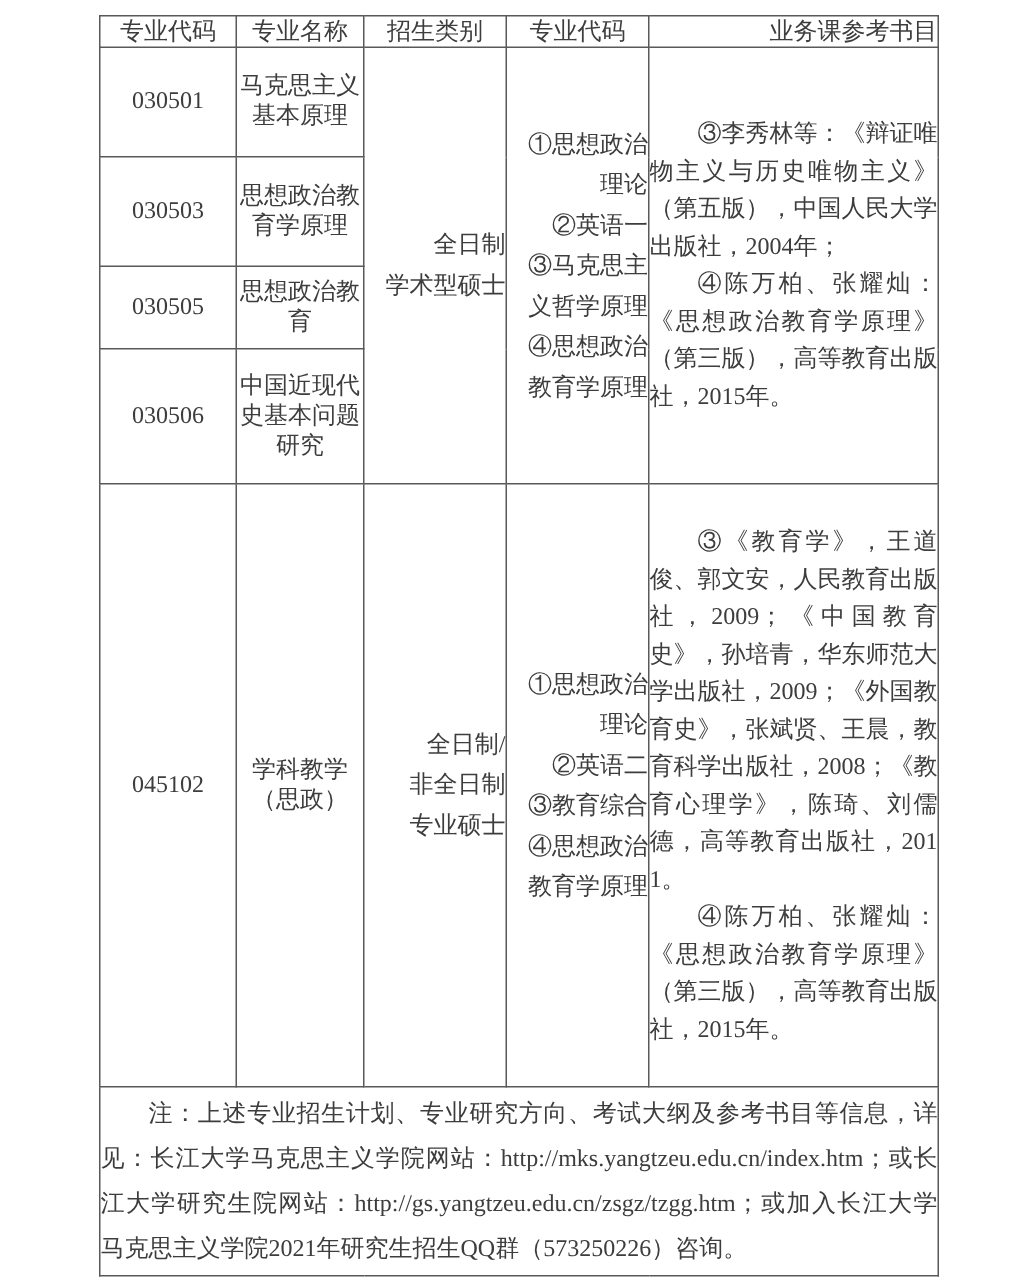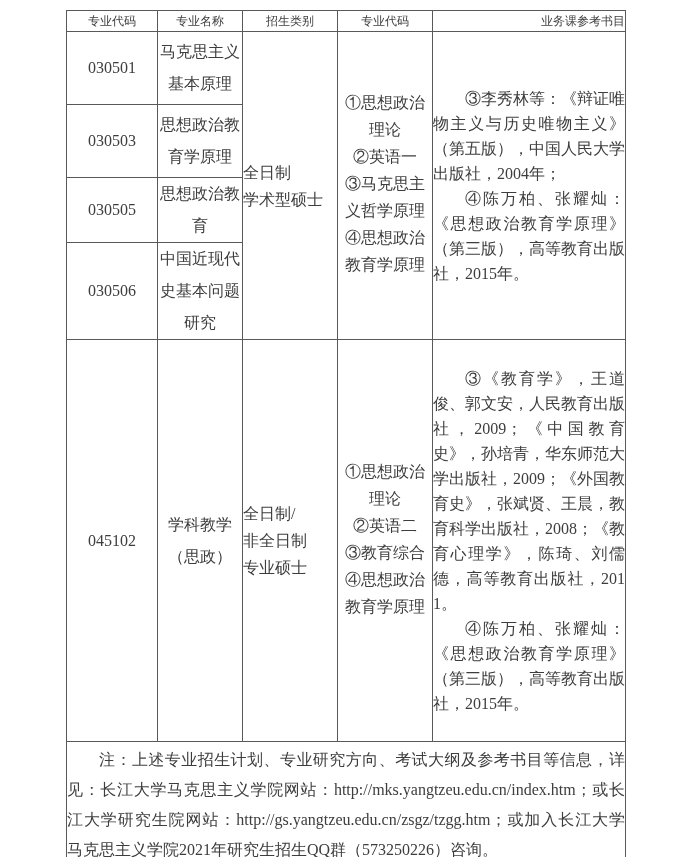--- a/index.html
+++ b/index.html
@@ -23,32 +23,32 @@
     padding:0;
     vertical-align:middle;
     font-weight:normal;
   }
   col.c1{width:91px;}
   col.c2{width:85px;}
   col.c3{width:95px;}
   col.c4{width:95px;}
   col.c5{width:193px;}
   tr.hdr{height:21px;}
-  tr.hdr th{font-size:12px;line-height:19px;text-align:center;white-space:nowrap;overflow:hidden;font-family:Liberation Serif, serif;}
+  tr.hdr th{font-size:16px;line-height:19px;text-align:center;white-space:nowrap;overflow:hidden;font-family:Liberation Serif, serif;}
   tr.hdr th.books-h{text-align:right;padding-left:8px;}
   tr.r1{height:73px;}
   tr.r2{height:73px;}
   tr.r3{height:55px;}
   tr.r4{height:90px;}
   tr.s2{height:402px;}
   tr.noterow{height:126px;}
   td.code{text-align:center;line-height:24px;}
-  td.name{text-align:center;line-height:32px;padding:0 4px;word-break:break-all;}
-  td.type{text-align:left;line-height:27px;white-space:pre-line;}
-  td.exams{text-align:center;line-height:27px;padding:0 4px 0 6px;white-space:pre-line;word-break:break-all;font-family:Liberation Mono, monospace;}
+  td.name{text-align:center;line-height:20px;padding:0 4px;word-break:break-all;}
+  td.type{text-align:right;line-height:27px;white-space:pre-line;}
+  td.exams{text-align:right;line-height:27px;padding:0 4px 0 6px;white-space:pre-line;word-break:break-all;}
   td.books{text-align:left;padding:2px 7px;vertical-align:middle;}
   td.books p{margin:0;text-indent:2em;line-height:25px;text-align:justify;word-break:break-all;}
   td.note-cell{vertical-align:top;padding:6px 2px 0 2px;}
   td.note-cell p{margin:0;text-indent:2em;line-height:30px;text-align:justify;word-break:break-all;}
 </style>
 </head>
 <body>
 
 <div class="page">
   <table class="adm">

